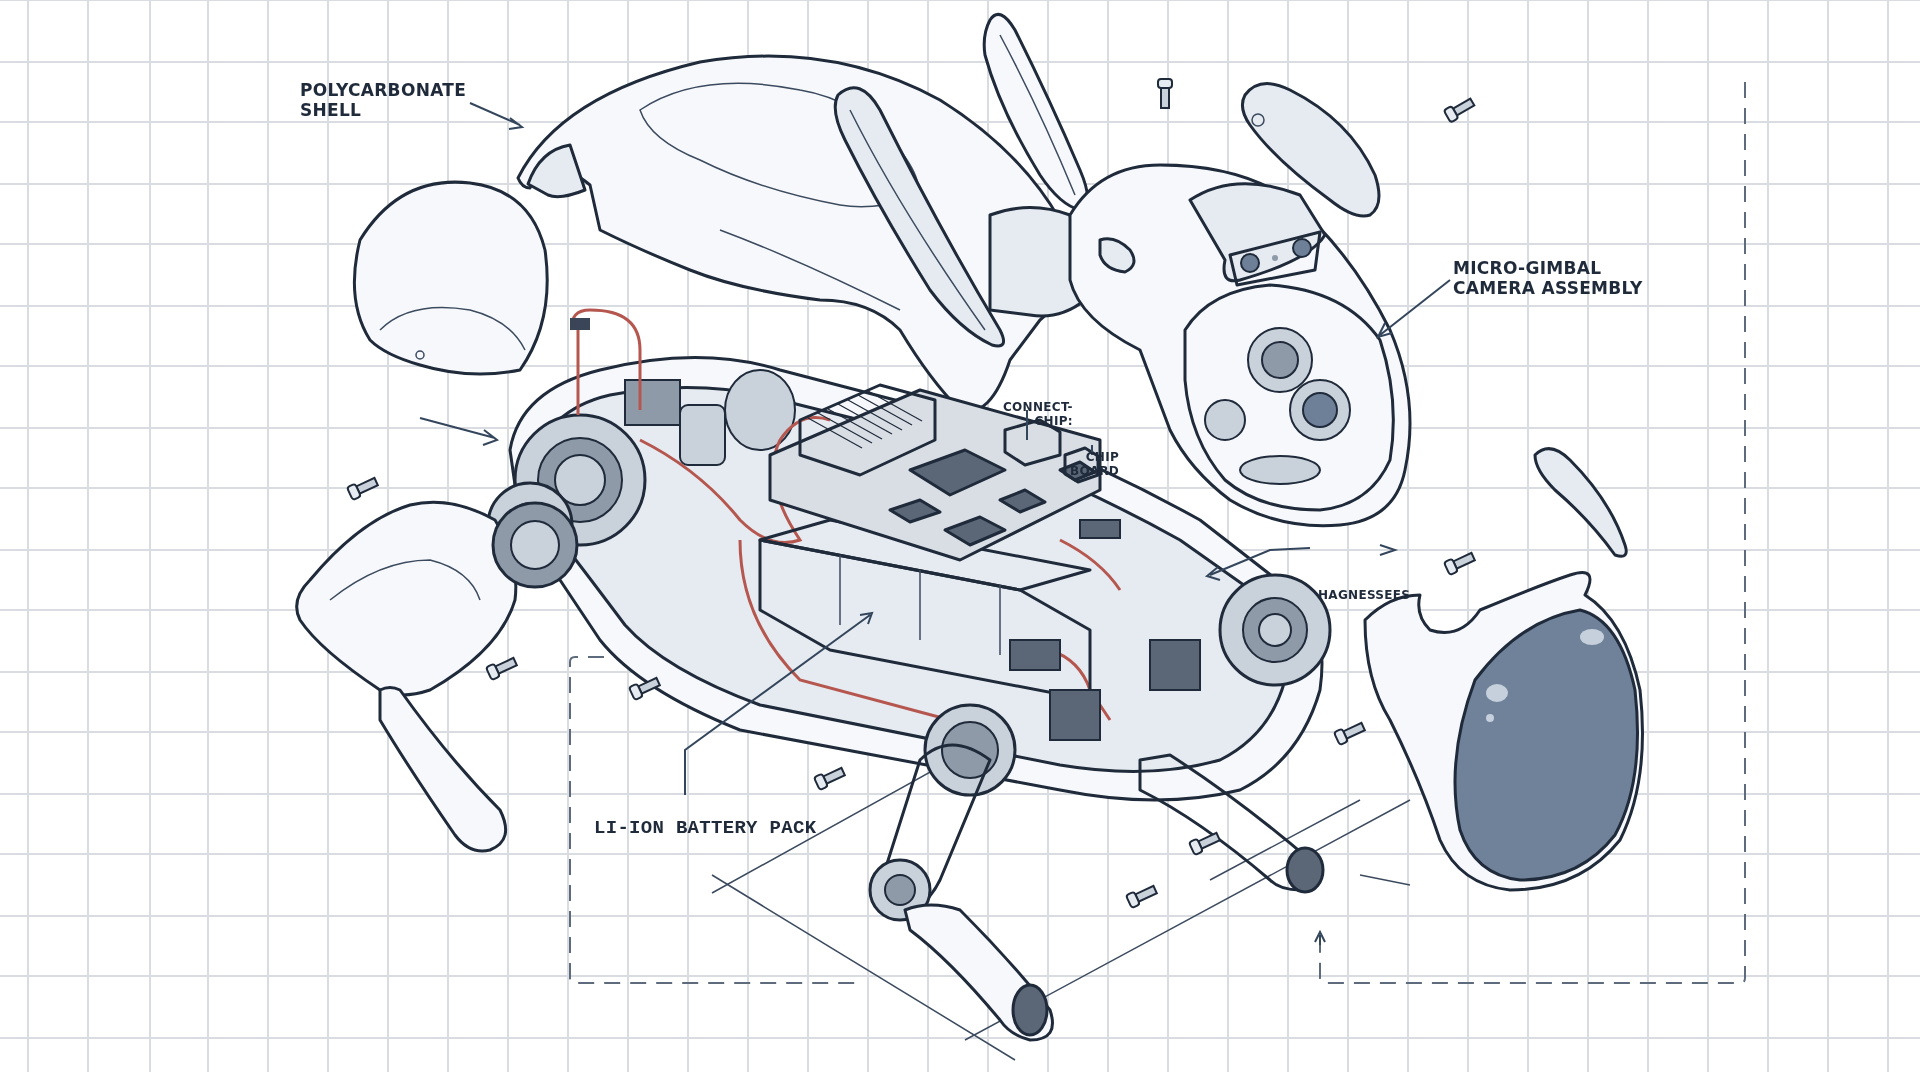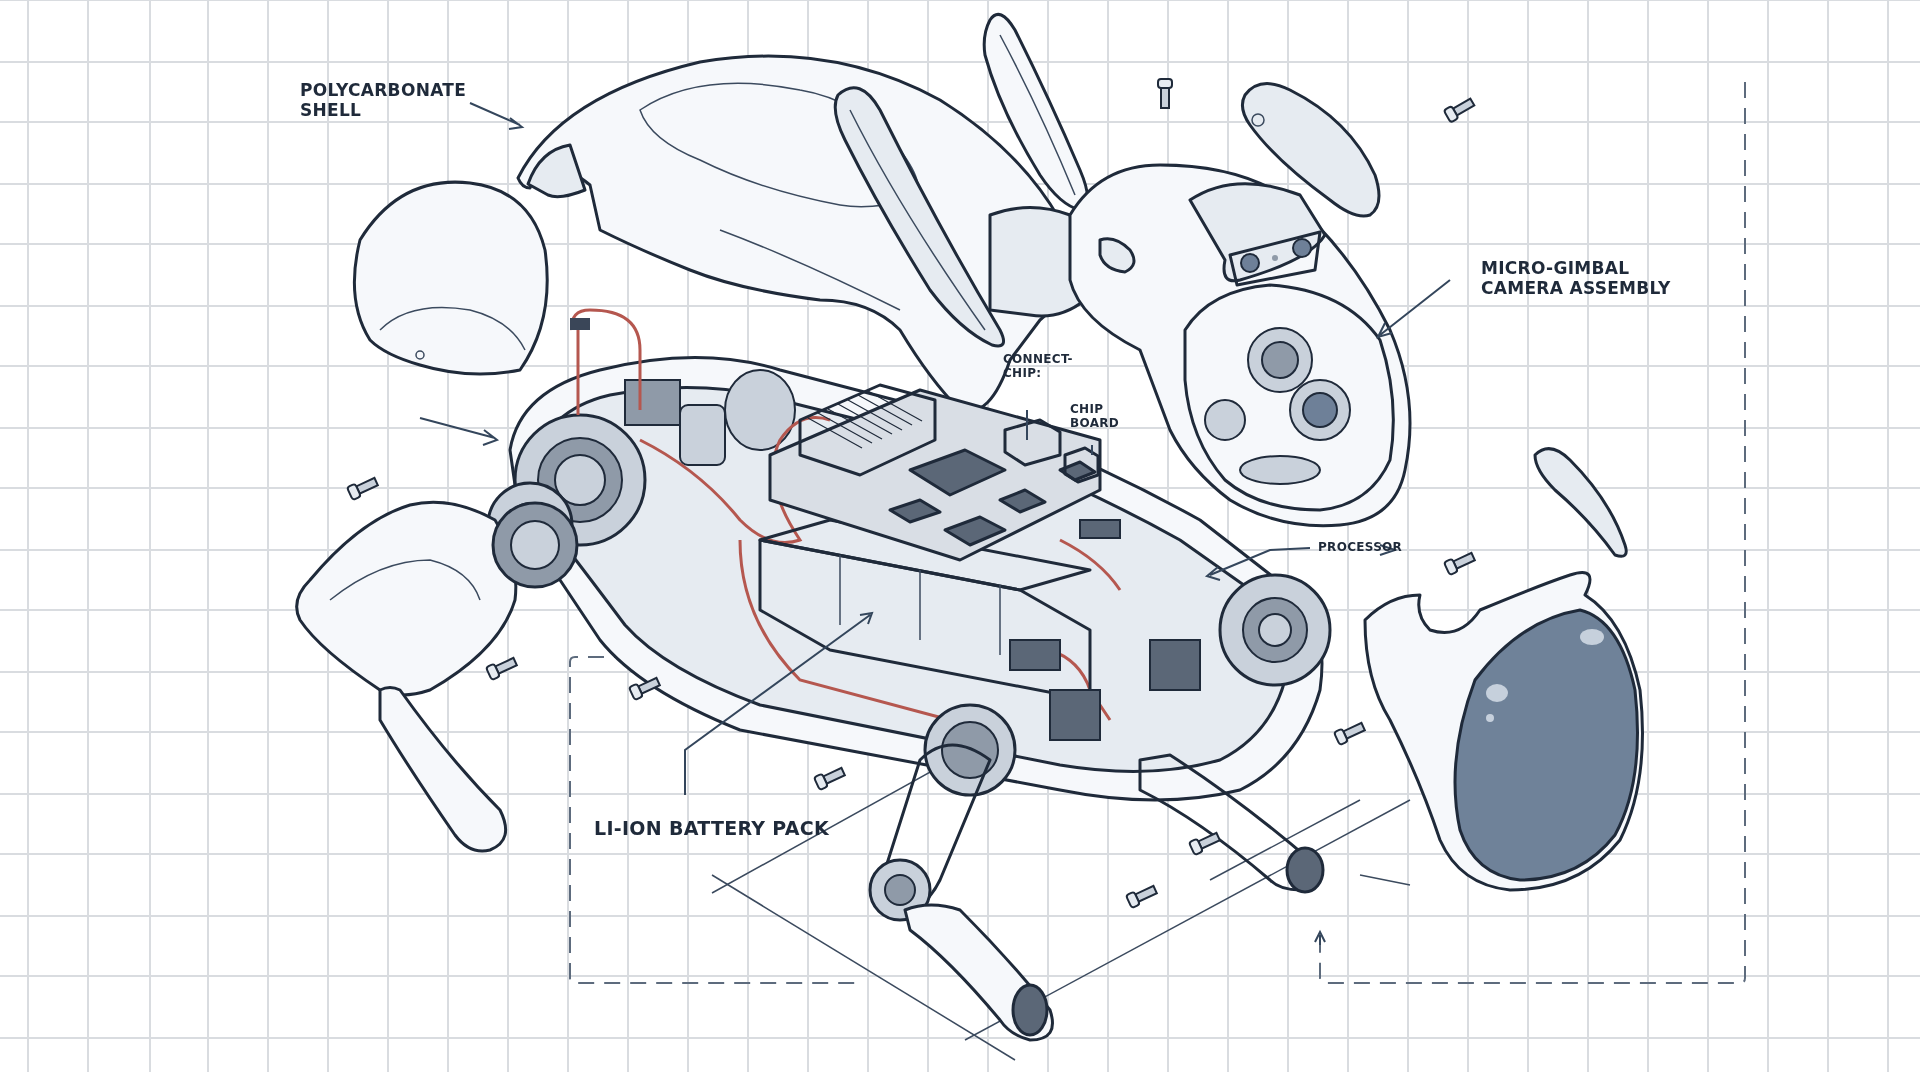--- a/index.html
+++ b/index.html
@@ -3,21 +3,21 @@
 <meta charset="utf-8">
 <style>
   html, body { margin: 0; padding: 0; background: #ffffff; }
   body { width: 1920px; height: 1072px; overflow: hidden; position: relative;
          font-family: "DejaVu Sans", "Liberation Sans", sans-serif; }
   #stage { position: absolute; left: 0; top: 0; width: 1920px; height: 1072px; }
   .label { position: absolute; color: #1f2a3a; font-weight: bold; letter-spacing: 0.3px;
            line-height: 1.2; white-space: pre; }
   .lbl-lg { font-size: 17px; }
   .lbl-md { font-size: 19px; }
-  .lbl-sm { font-size: 12px; text-align: left; }
+  .lbl-sm { font-size: 12px; text-align: right; margin-top: 48px; }
   .line { stroke: #1f2a3a; fill: none; stroke-width: 3; stroke-linejoin: round; stroke-linecap: round; }
   .thin { stroke: #3b4a5e; fill: none; stroke-width: 1.5; }
   .dash { stroke: #5d6b7d; fill: none; stroke-width: 2; stroke-dasharray: 16 10; }
   .leader { stroke: #34465c; fill: none; stroke-width: 2; }
   .shell { fill: #f6f8fb; }
   .shell2 { fill: #e6ebf1; }
   .metal { fill: #c9d1db; }
   .metal-dk { fill: #8f9aa8; }
   .pcb { fill: #d9dee5; }
   .chip { fill: #5b6777; }
@@ -294,21 +294,21 @@
       <path class="leader" d="M1092 445 L1092 455"></path>
       <path class="leader" d="M1310 548 L1270 550 L1210 575 M1218 567 L1207 576 L1220 580"></path>
       <path class="leader" d="M1380 545 L1395 550 L1380 555"></path>
       <path class="leader" d="M685 795 L685 750 L870 615 M860 615 L872 613 L868 624"></path>
     </g>
   </svg>
 
   
   <div class="label lbl-lg" style="left:300px;top:80px;">POLYCARBONATE
 SHELL</div>
-  <div class="label lbl-lg" style="left:1453px;top:258px;margin-left:28px;">MICRO-GIMBAL
+  <div class="label lbl-lg" style="left:1453px;top:258px;">MICRO-GIMBAL
 CAMERA ASSEMBLY</div>
   <div class="label lbl-sm" style="left:1003px;top:352px;">CONNECT-
 CHIP:</div>
   <div class="label lbl-sm" style="left:1070px;top:402px;">CHIP
 BOARD</div>
-  <div class="label lbl-sm" style="left:1318px;top:540px;">PROCESSOR</div>
-  <div class="label lbl-md" style="left:594px;top:817px;">LI-ION BATTERY PACK</div>
+  <div class="label lbl-sm" style="left:1318px;top:540px;">HAGNESSEES</div>
+  <div class="label lbl-md" style="left:594px;top:817px;font-family:Liberation Mono, monospace;">LI-ION BATTERY PACK</div>
 </div>
 
 </body></html>

